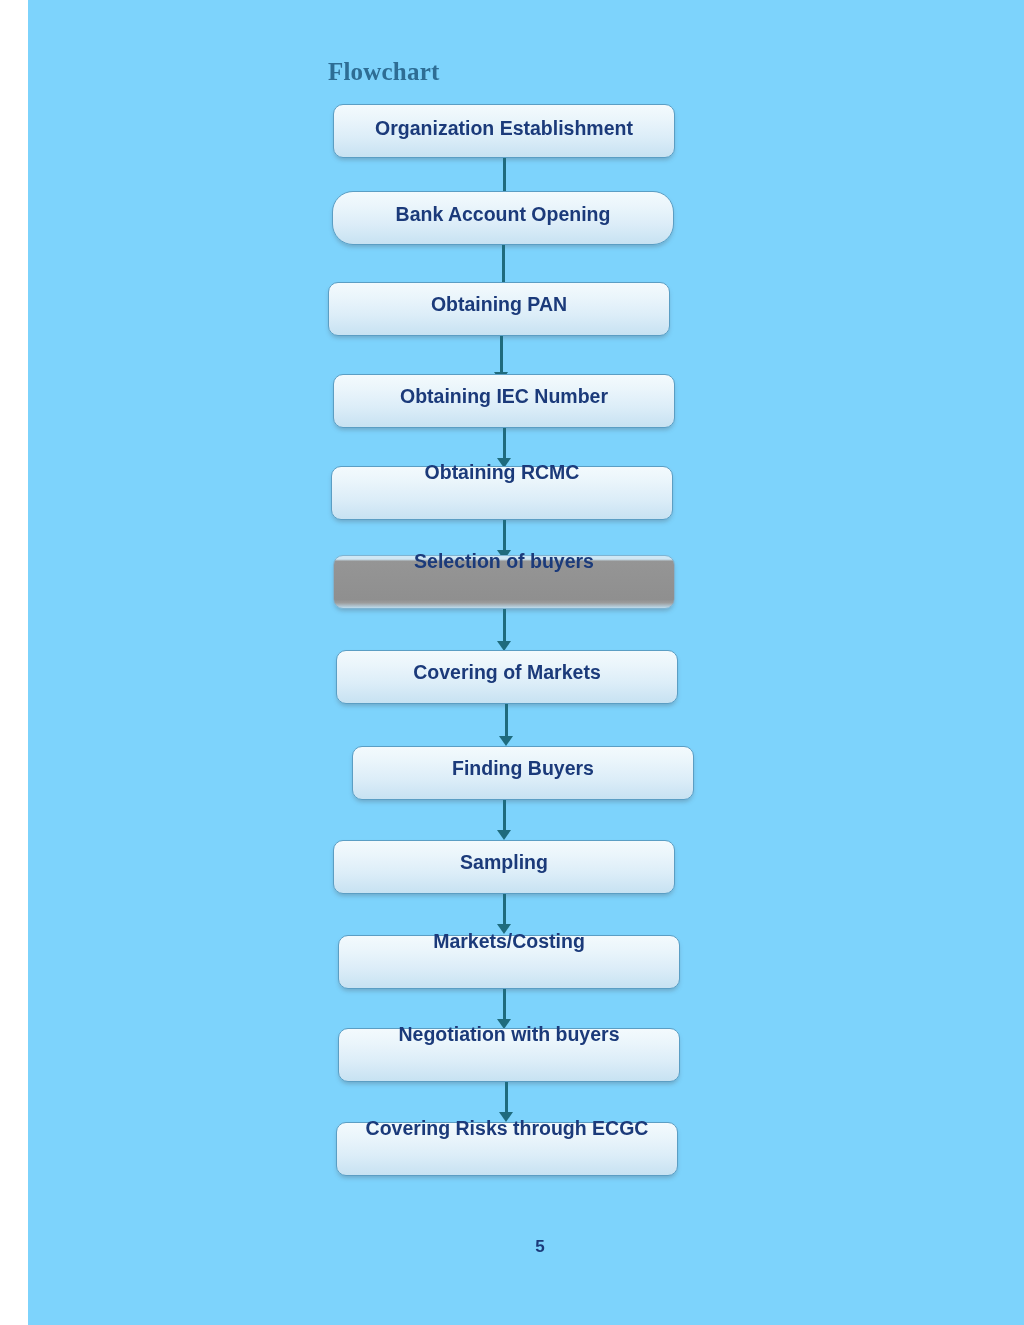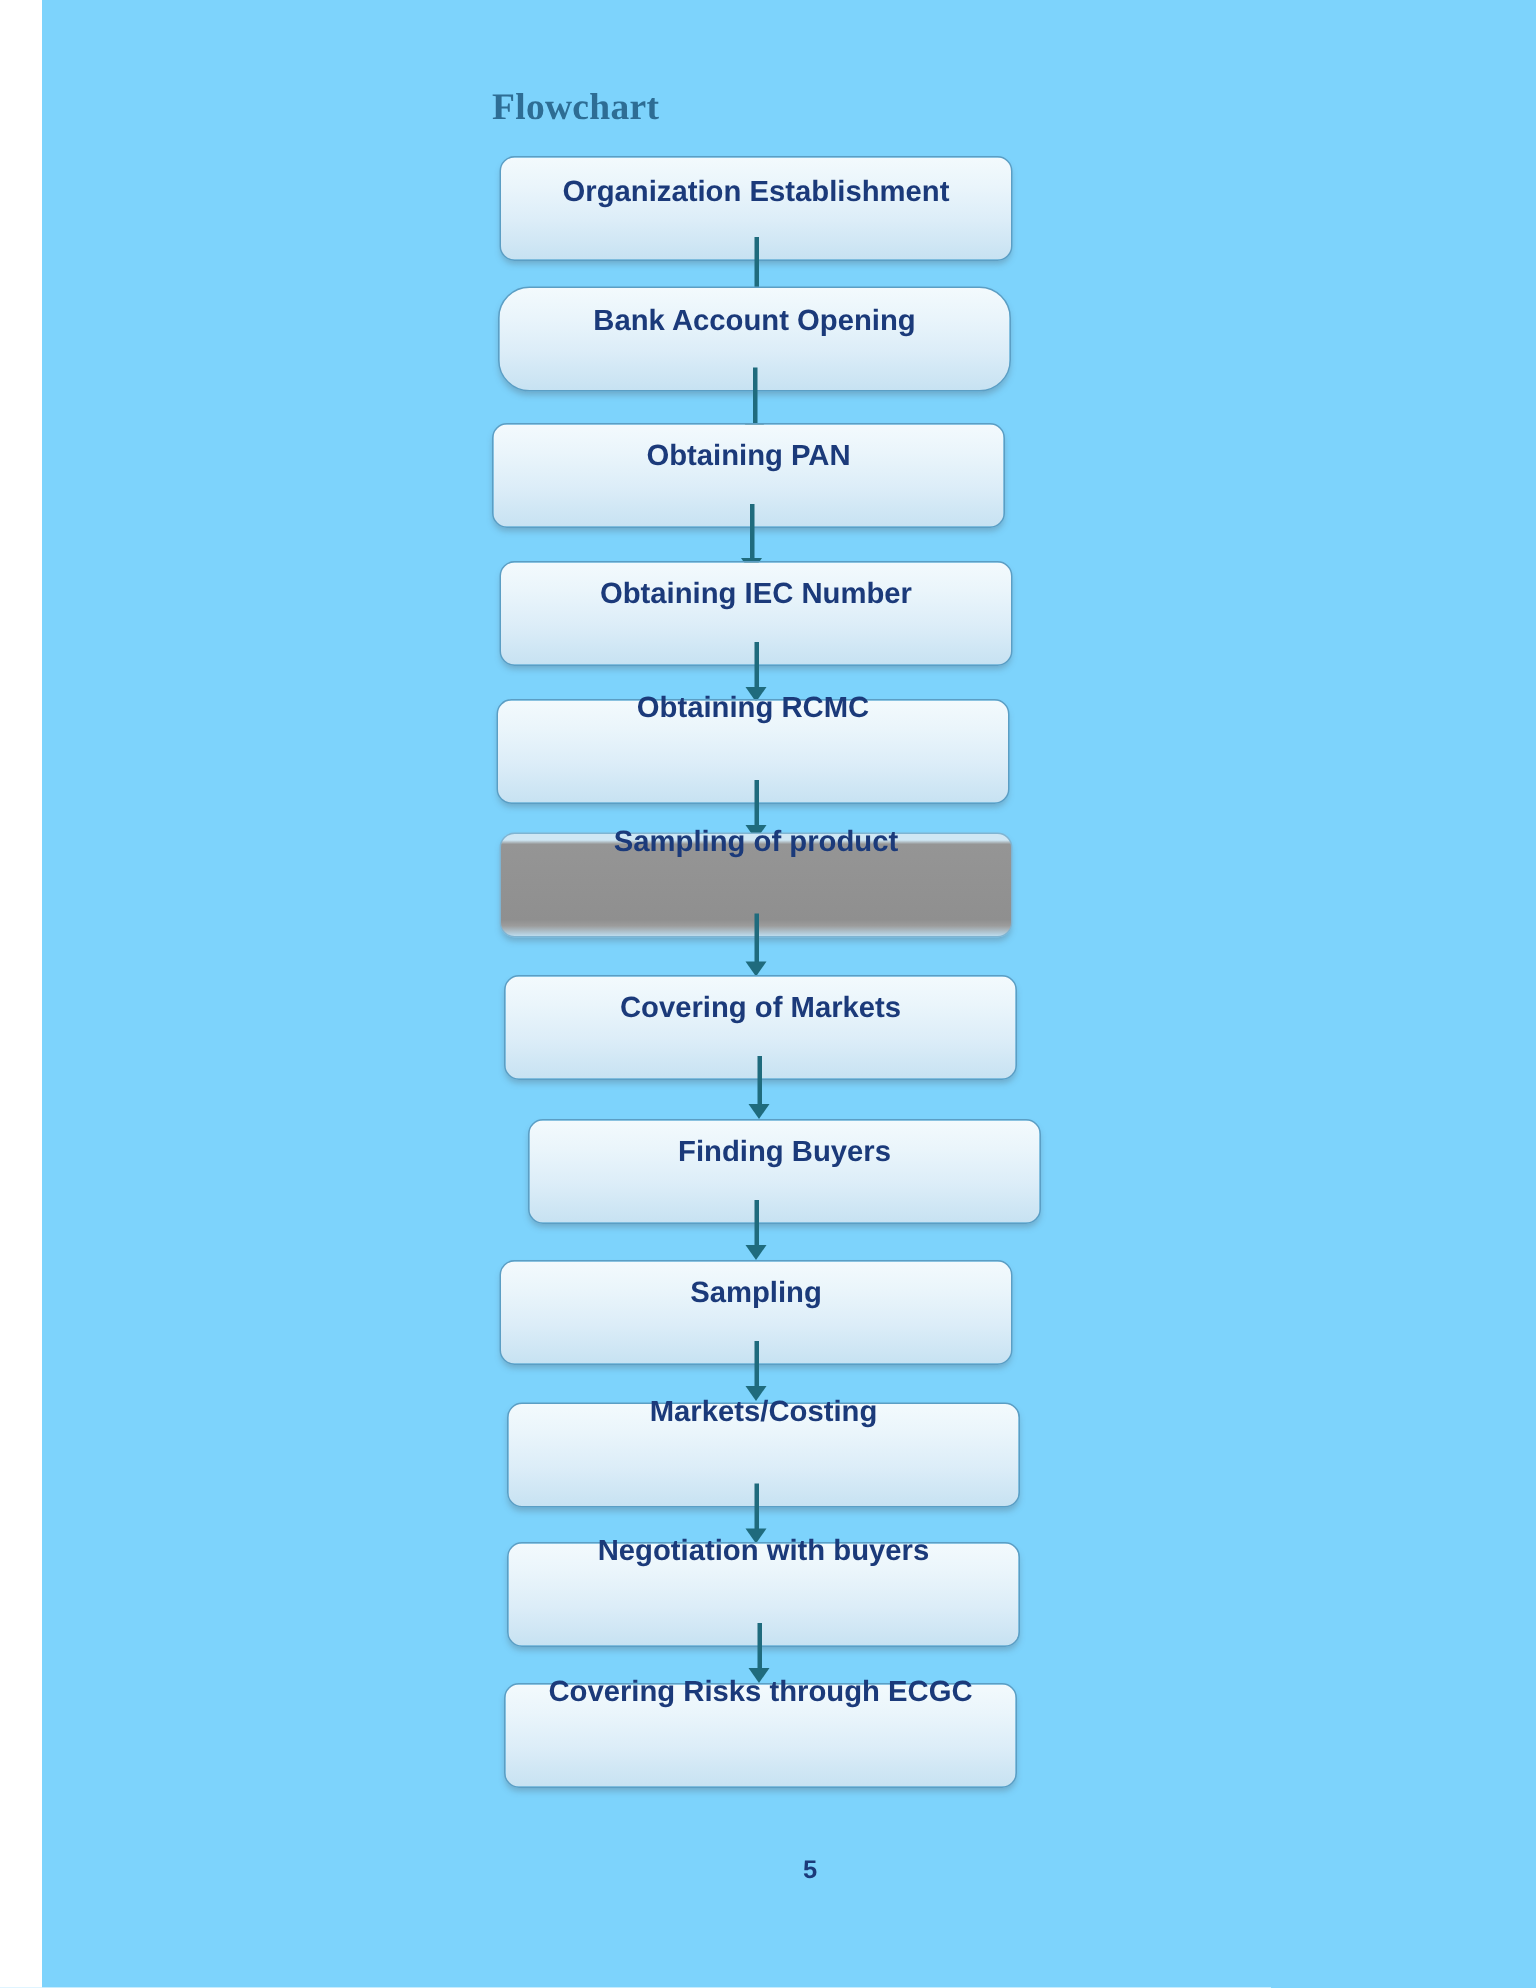--- a/index.html
+++ b/index.html
@@ -35,21 +35,21 @@
     font-size: 25px;
     color: #2e6d94;
     letter-spacing: 0.2px;
     text-align: left;
     white-space: nowrap;
   }
 
   
   .node {
     position: absolute;
-    height: 70px;
+    height: 54px;
     border-radius: 10px;
     border: 1.5px solid #5b9ec4;
     background: linear-gradient(to bottom,
                 #f3fafd 0%,
                 #eaf5fb 28%,
                 #dcedf8 62%,
                 #c7e2f2 100%);
     box-shadow: 0 3px 4px -1px rgba(90,120,140,0.45);
     box-sizing: border-box;
   }
@@ -157,21 +157,21 @@
 
   <div class="node" style="left:303px; top:466px; width:342px;">
     <div class="node-label" style="top:-4px;">Obtaining RCMC</div>
   </div>
   <div class="connector" style="left:466px; top:520px; height:40px;">
     <div class="stem"></div>
     <div class="head"></div>
   </div>
 
   <div class="node selected" style="left:305px; top:555px; width:342px;">
-    <div class="node-label" style="top:-4px;">Sampling of product</div>
+    <div class="node-label" style="top:-4px;">Selection of buyers</div>
   </div>
   <div class="connector" style="left:466px; top:609px; height:42px;">
     <div class="stem"></div>
     <div class="head"></div>
   </div>
 
   <div class="node" style="left:308px; top:650px; width:342px;">
     <div class="node-label" style="top:12px;">Covering of Markets</div>
   </div>
   <div class="connector" style="left:468px; top:704px; height:42px;">

